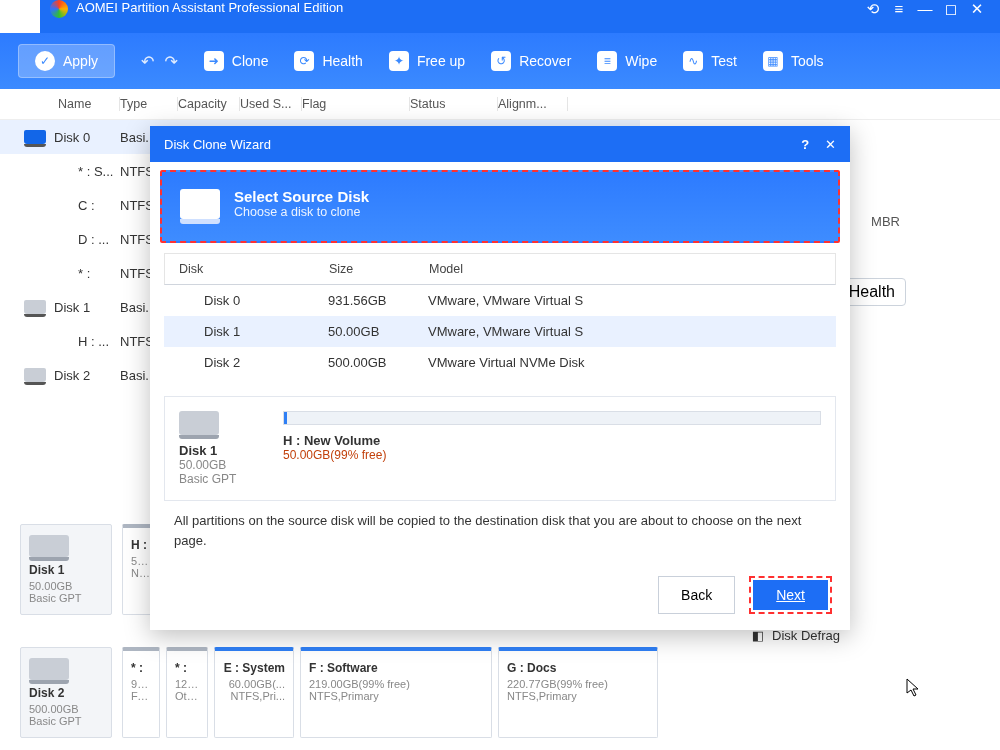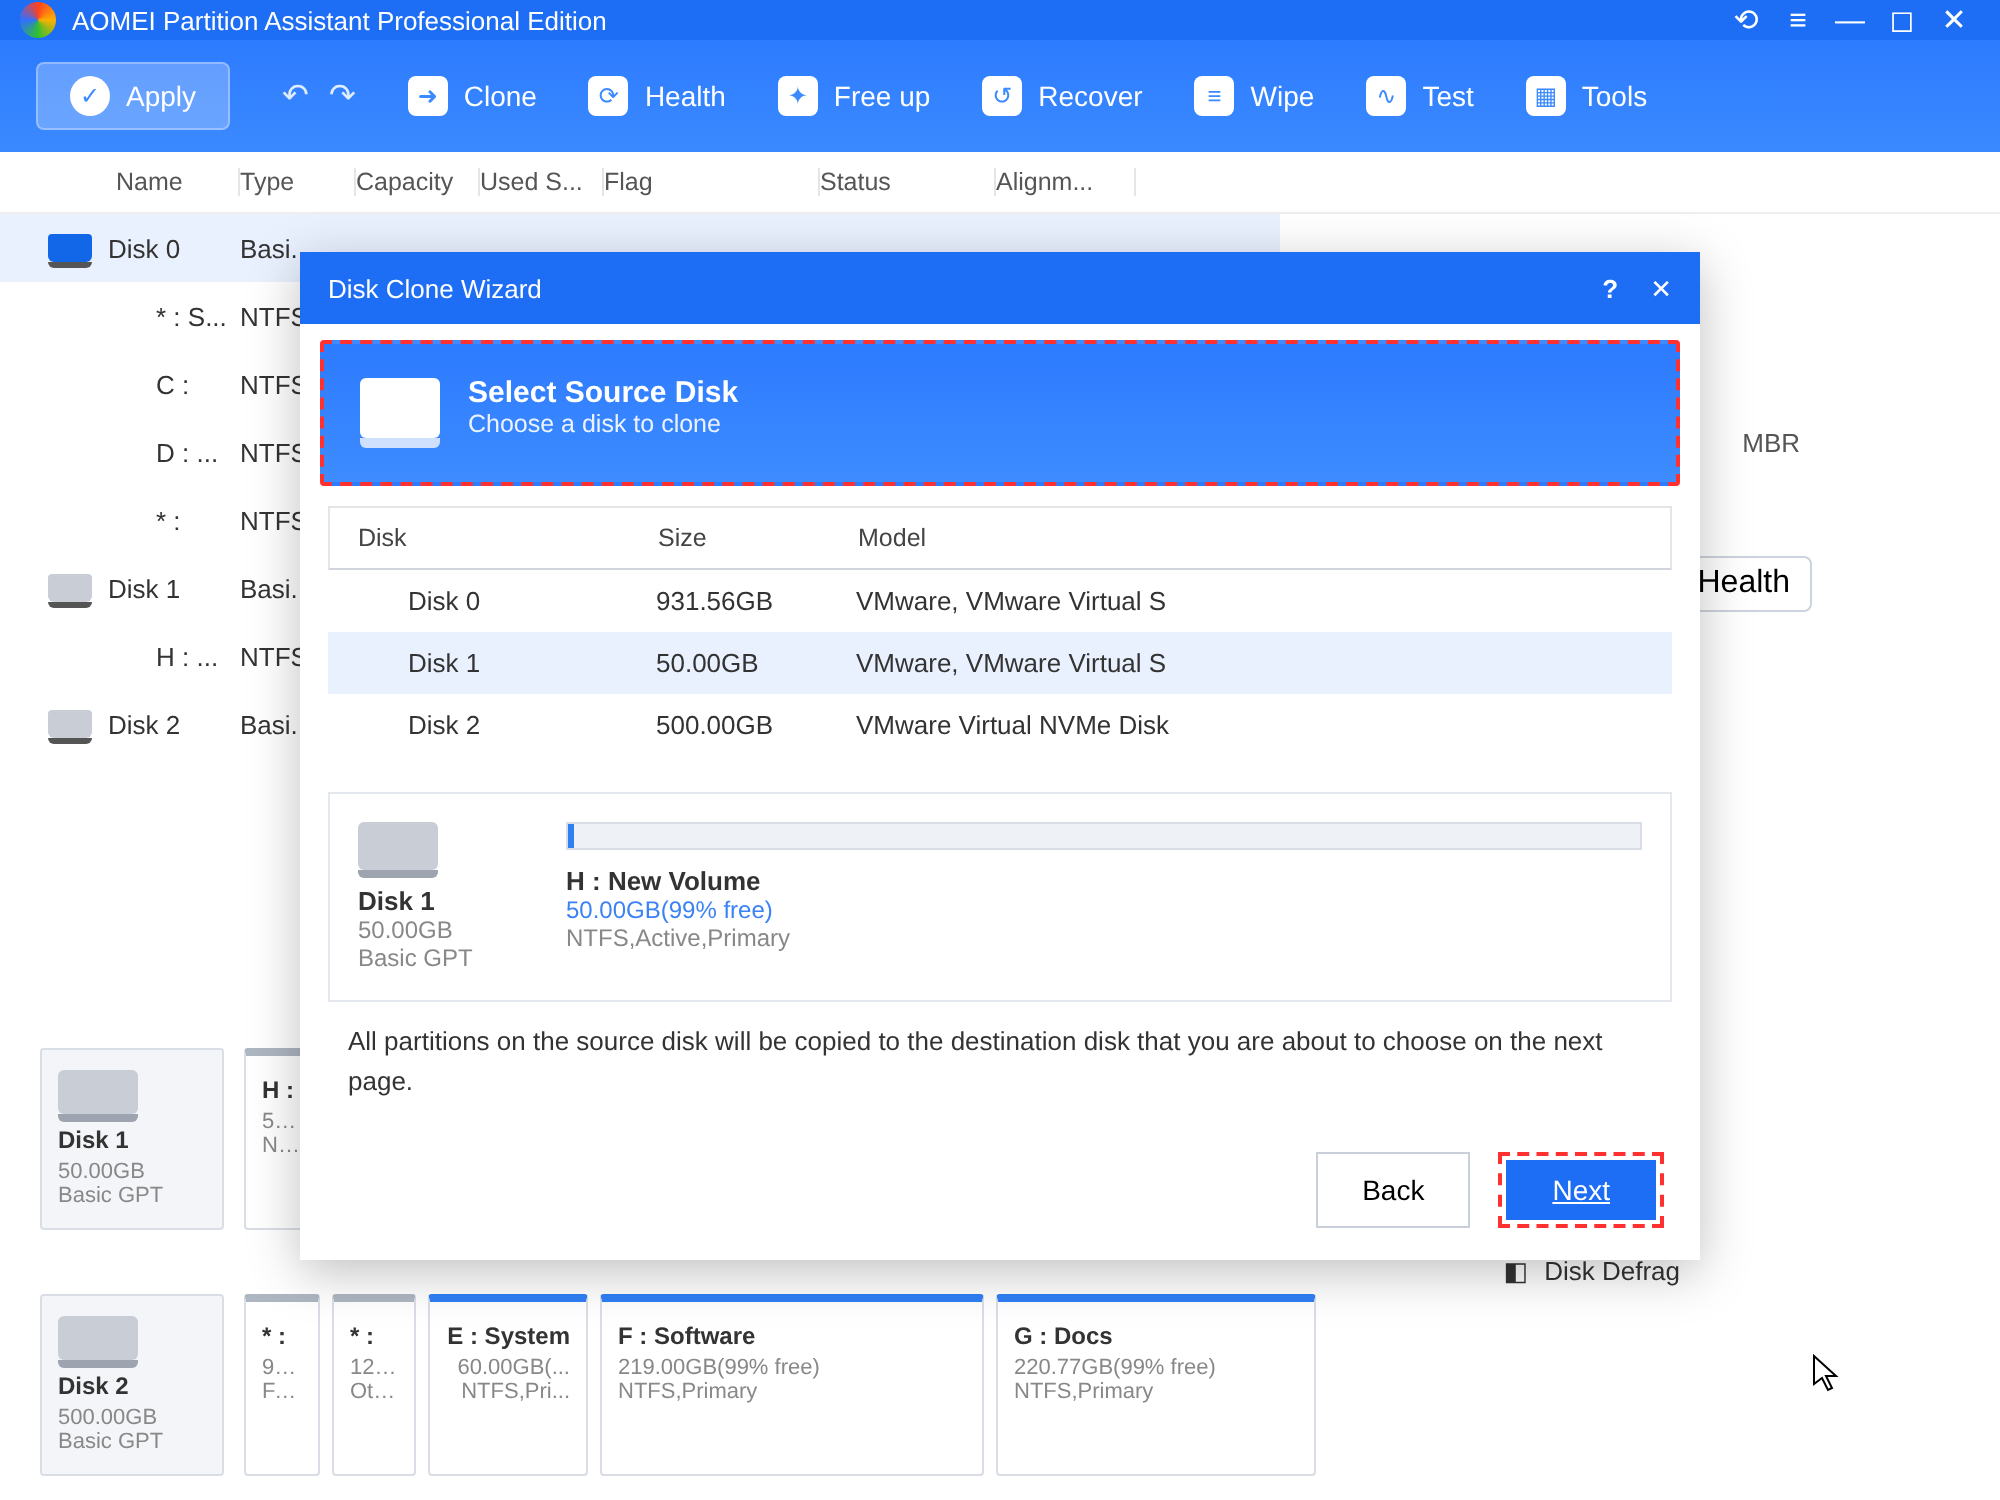--- a/index.html
+++ b/index.html
@@ -1,17 +1,17 @@
 <!DOCTYPE html>
 <html><head>
 <meta charset="utf-8">
 <style>
   * { box-sizing: border-box; margin: 0; padding: 0; font-family: "Segoe UI", Arial, sans-serif; }
   body { width: 1000px; height: 750px; overflow: hidden; background: #fff; position: relative; }
-  .titlebar { height: 20px; background: linear-gradient(#1d6ef5,#1d6ef5); display:flex; align-items:center; padding:0 10px; color:#fff; font-size:13px; }
+  .titlebar { height: 33px; background: linear-gradient(#1d6ef5,#1d6ef5); display:flex; padding:0 10px; color:#fff; font-size:13px;margin-left:40px; }
   .titlebar .logo { width:18px; height:18px; border-radius:50%; background:conic-gradient(#ff4020,#ffb000,#30c030,#3070ff,#ff4020); margin-right:8px; }
   .titlebar .spacer { flex:1; }
   .titlebar .ticon { width:26px; text-align:center; cursor:pointer; font-size:15px; }
   .toolbar { height:56px; background:linear-gradient(#2d7bff,#3b8aff); display:flex; align-items:center; padding:0 18px; gap:26px; color:#fff; font-size:14px; }
   .apply { display:flex; align-items:center; gap:8px; background:rgba(255,255,255,0.25); padding:6px 16px; border-radius:4px; border:1px solid rgba(255,255,255,0.3); }
   .apply .chk { width:20px; height:20px; border-radius:50%; background:#fff; color:#3b8aff; display:flex; align-items:center; justify-content:center; font-size:12px; }
   .undo { display:flex; gap:10px; font-size:16px; opacity:0.85; }
   .tbtn { display:flex; align-items:center; gap:8px; cursor:pointer; }
   .ticonbox { width:20px; height:20px; background:#fff; border-radius:4px; display:flex; align-items:center; justify-content:center; color:#3b8aff; font-size:12px; }
   .colhead { display:flex; padding:8px 20px 8px 58px; font-size:12.5px; color:#555; border-bottom:1px solid #eee; gap:0; }
@@ -284,22 +284,21 @@
       <div class="dicon"></div>
       <div style="font-weight:600">Disk 1</div>
       <div style="color:#888;font-size:12px">50.00GB</div>
       <div style="color:#888;font-size:12px">Basic GPT</div>
     </div>
     <div style="flex:1">
       <div class="bar">
           <div class="fill"></div>
         </div>
       <div style="font-weight:600">H : New Volume</div>
-      <div style="color:#3b82f6;font-size:12px">50.00GB(99% free)</div>
-      <div style="color:#888;font-size:12px">NTFS,Active,Primary</div>
+      <div style="color:#c2410c;font-size:12px">50.00GB(99% free)</div>
     </div>
   </div>
 
   <div class="note">All partitions on the source disk will be copied to the destination disk that you are about to choose on the next page.</div>
 
   <div class="mfoot">
     <button class="btn">Back</button>
     <span class="hl">
       <button class="btn pri">Next</button>
     </span>

